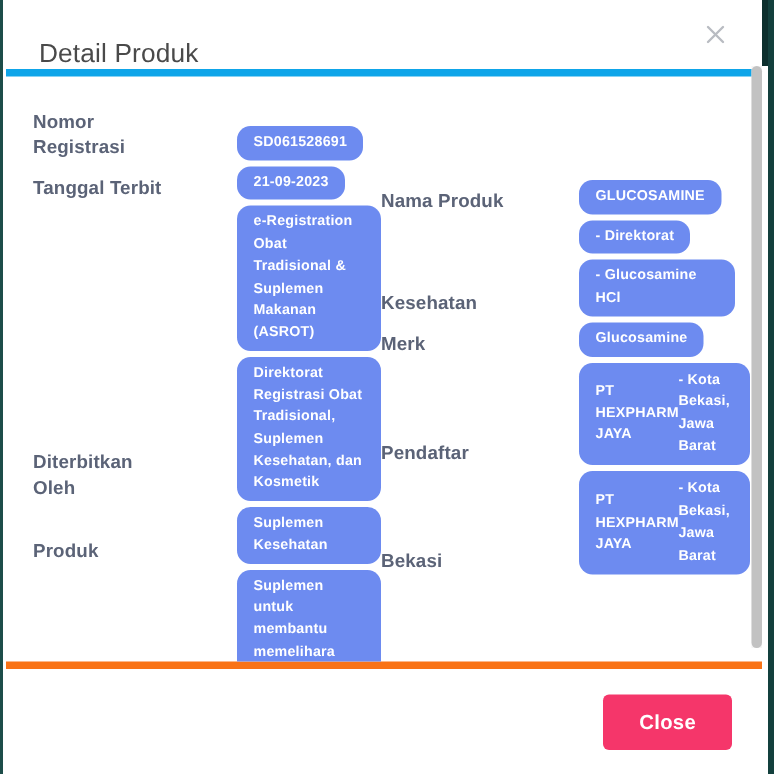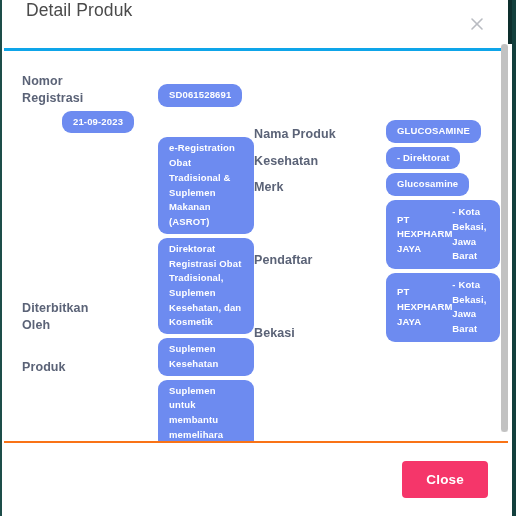--- a/index.html
+++ b/index.html
@@ -52,23 +52,23 @@
     background: #ffffff;
     display: flex;
     flex-direction: column;
   }
 
   
   .modal-header {
     position: relative;
     height: 51px;
     flex: 0 0 51px;
-    border-bottom: 3px solid #0ea5e9;
-    display: flex;
-    align-items: flex-start;
+    border-bottom: 5px solid #0ea5e9;
+    display: flex;
+    align-items: flex-end;
     padding: 0 22px;
   }
   .modal-title {
     font-size: 17.5px;
     font-weight: 400;
     color: #4a4a4a;
     letter-spacing: 0.1px;
   }
   .close-x {
     position: absolute;
@@ -139,21 +139,21 @@
     align-items: center;
     gap: 2px;
     padding: 5px 11px;
   }
   .badge.split .p1 { flex: 0 0 auto; max-width: 58%; }
   .badge.split .p2 { flex: 1 1 auto; }
 
   
   .modal-footer {
     flex: 0 0 75px;
-    border-top: 2px solid #f97316;
+    border-top: 5px solid #f97316;
     display: flex;
     align-items: center;
     justify-content: flex-end;
     padding: 0 20px;
   }
   .btn-close {
     background: #f5366a;
     color: #ffffff;
     border: none;
     border-radius: 4px;
@@ -212,20 +212,21 @@
         <div class="col-left">
 
           <div class="row top">
             <div class="lbl">Nomor Registrasi</div>
             <div class="vals">
               <span class="badge">SD061528691</span>
             </div>
           </div>
 
           <div class="row top">
+            <div class="lbl">Tanggal Terbit</div>
             <div class="vals">
               <span class="badge">21-09-2023</span>
             </div>
           </div>
 
           <div class="row top">
             <div class="lbl">Diterbitkan Oleh</div>
             <div class="vals">
               <span class="badge block">e-Registration Obat Tradisional &amp; Suplemen Makanan (ASROT)</span>
               <span class="badge block">Direktorat Registrasi Obat Tradisional, Suplemen Kesehatan, dan Kosmetik</span>
@@ -254,20 +255,21 @@
             <div class="lbl">Nama Produk</div>
             <div class="vals">
               <span class="badge">GLUCOSAMINE</span>
             </div>
           </div>
 
           <div class="row top">
             <div class="lbl">Kesehatan</div>
             <div class="vals">
               <span class="badge">- Direktorat</span>
+              <span class="badge">- Glucosamine HCl</span>
             </div>
           </div>
 
           <div class="row top">
             <div class="lbl">Merk</div>
             <div class="vals">
               <span class="badge">Glucosamine</span>
             </div>
           </div>
 

